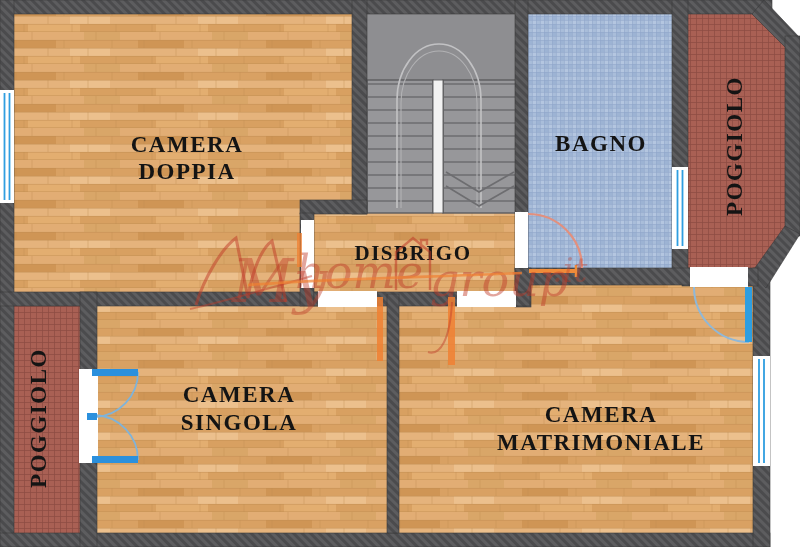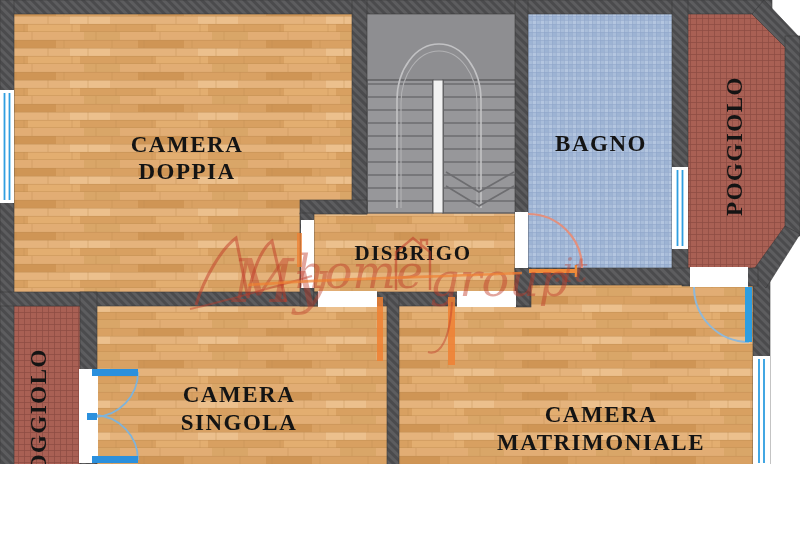--- a/index.html
+++ b/index.html
@@ -1,16 +1,16 @@
 <!DOCTYPE html>
 <html><head>
 <meta charset="utf-8">
 <style>
   html,body{margin:0;padding:0;background:#ffffff;}
-  .stage{position:relative;width:800px;height:464px;overflow:hidden;background:#fff;}
+  .stage{position:relative;width:800px;height:547px;overflow:hidden;background:#fff;}
   svg{display:block;}
   text.room{font-family:"Liberation Serif","DejaVu Serif",serif;font-weight:700;fill:#141414;letter-spacing:1.5px;}
   text.wm{font-family:"DejaVu Serif","Liberation Serif",serif;font-style:italic;}
 </style>
 </head>
 <body>
 
 <div class="stage">
 <svg width="800" height="547" viewBox="0 0 800 547" xmlns="http://www.w3.org/2000/svg">
   <defs>

